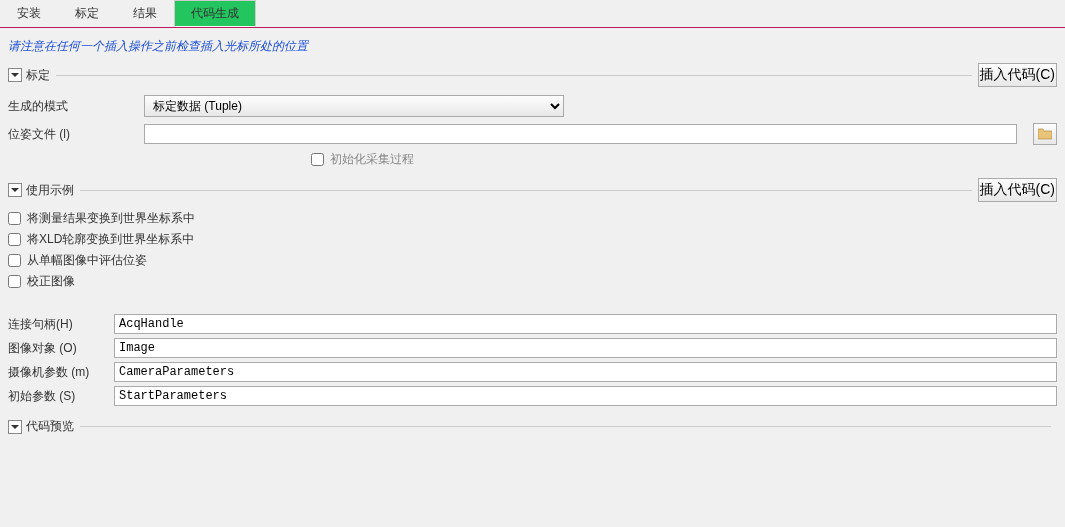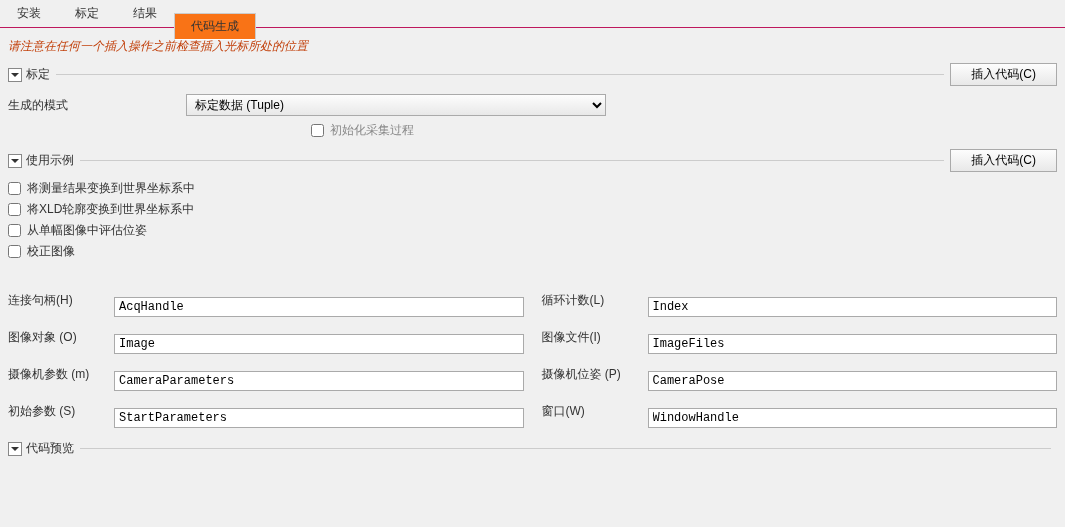--- a/index.html
+++ b/index.html
@@ -1,43 +1,43 @@
 <!DOCTYPE html>
 <html><head>
 <meta charset="utf-8">
 <style>
 * { box-sizing: border-box; margin: 0; padding: 0; }
 body { font-family: "Microsoft YaHei", "SimSun", sans-serif; font-size: 12px; background: #f0f0f0; color: #333; width: 1065px; }
 .tabs { display: flex; background: #f0f0f0; border-bottom: 1px solid #be185d; }
 .tab { padding: 4px 16px; border: 1px solid transparent; cursor: pointer; background: #f0f0f0; }
-.tab.active { background: #f97316; border: 1px solid #ccc; border-bottom: 1px solid #fff; position: relative; top: 13px; }
+.tab.active { background: #22c55e; border: 1px solid #ccc; border-bottom: 1px solid #fff; position: relative; top: 0; }
 .content { background: #f0f0f0; padding: 6px 8px 4px 8px; }
-.hint { font-style: italic; color: #c2410c; padding: 4px 0 8px 0; }
+.hint { font-style: italic; color: #1d4ed8; padding: 4px 0 8px 0; }
 .section-header { display: flex; align-items: center; margin-bottom: 8px; }
 .collapse-btn { width: 14px; height: 14px; border: 1px solid #888; background: #fff; display: flex; align-items: center; justify-content: center; font-size: 10px; line-height: 1; cursor: pointer; margin-right: 4px; }
 .section-title { white-space: nowrap; }
 .section-line { flex: 1; height: 1px; background: #ccc; margin: 0 6px; }
-.insert-btn { padding: 2px 20px; border: 1px solid #aaa; background: linear-gradient(#fdfdfd,#e8e8e8); cursor: pointer; font-size: 12px; }
-.form-row { display: flex; align-items: center; margin-bottom: 6px; gap: 24px; }
+.insert-btn { padding: 2px 1px; border: 1px solid #aaa; background: linear-gradient(#fdfdfd,#e8e8e8); cursor: pointer; font-size: 14px; }
+.form-row { display: flex; align-items: center; margin-bottom: 6px; gap: 16px; }
 .form-label { width: 120px; padding-left: 0; }
 select, input[type="text"] { font-family: inherit; font-size: 12px; padding: 2px 4px; border: 1px solid #aaa; background: #fff; }
 select { background: linear-gradient(#fdfdfd,#e8e8e8); }
-.half-select { width: 420px; margin-left: 34px; }
+.half-select { width: 420px; }
 .file-row input[type="text"] { flex: 1; }
 .file-btn { width: 24px; height: 22px; border: 1px solid #aaa; background: linear-gradient(#fdfdfd,#e8e8e8); cursor: pointer; display: flex; align-items: center; justify-content: center; }
 .file-btn svg { width: 14px; height: 12px; }
 .checkbox-row { display: flex; align-items: center; gap: 6px; margin-bottom: 4px; }
 .checkbox-row input[type="checkbox"] { width: 13px; height: 13px; }
 .indent-checkbox { margin-left: 268px; margin-bottom: 10px; color: #888; padding-left: 35px; }
 .checklist { padding-left: 0; margin-bottom: 24px; }
 .var-grid { display: flex; gap: 18px; }
 .var-col { flex: 1; }
 .var-row { display: flex; align-items: center; margin-bottom: 4px; gap: 4px; }
 .var-label { width: 102px; white-space: nowrap; }
-.var-row input[type="text"] { flex: 1; font-family: "Courier New", monospace; margin-top: 13px; }
+.var-row input[type="text"] { flex: 1; font-family: "Courier New", monospace; }
 </style>
 </head>
 <body>
 
 <div class="tabs">
   <div class="tab">安装</div>
   <div class="tab">标定</div>
   <div class="tab">结果</div>
   <div class="tab active">代码生成</div>
 </div>
@@ -52,20 +52,29 @@
         </svg>
       </div>
     <span class="section-title">标定</span>
     <div class="section-line"></div>
     <button class="insert-btn">插入代码(C)</button>
   </div>
 
   <div class="form-row">
     <div class="form-label">生成的模式</div>
     <select class="half-select"><option>标定数据 (Tuple)</option></select>
+  </div>
+  <div class="form-row file-row">
+    <div class="form-label">位姿文件 (l)</div>
+    <input type="text" value="" style="">
+    <div class="file-btn">
+        <svg viewBox="0 0 14 12">
+          <path d="M0 1 L5 1 L6 3 L14 3 L14 11 L0 11 Z" fill="#e8c47a" stroke="#b08030" stroke-width="0.6"></path>
+        </svg>
+      </div>
   </div>
   <div class="checkbox-row indent-checkbox">
     <input type="checkbox" style="">
     <span>初始化采集过程</span>
   </div>
 
   <div class="section-header">
     <div class="collapse-btn">
         <svg width="8" height="8" viewBox="0 0 8 8">
           <path d="M0 2 L4 6 L8 2 Z" fill="#333"></path>
@@ -108,38 +117,20 @@
         </div>
       <div class="var-row">
           <div class="var-label">摄像机参数 (m)</div>
           <input type="text" value="CameraParameters" style="">
         </div>
       <div class="var-row">
           <div class="var-label">初始参数 (S)</div>
           <input type="text" value="StartParameters" style="">
         </div>
     </div>
-    <div class="var-col">
-      <div class="var-row">
-          <div class="var-label">循环计数(L)</div>
-          <input type="text" value="Index" style="">
-        </div>
-      <div class="var-row">
-          <div class="var-label">图像文件(I)</div>
-          <input type="text" value="ImageFiles" style="">
-        </div>
-      <div class="var-row">
-          <div class="var-label">摄像机位姿 (P)</div>
-          <input type="text" value="CameraPose" style="">
-        </div>
-      <div class="var-row">
-          <div class="var-label">窗口(W)</div>
-          <input type="text" value="WindowHandle" style="">
-        </div>
-    </div>
   </div>
 
   <div class="section-header" style="margin-top:8px;margin-bottom:14px;">
     <div class="collapse-btn">
         <svg width="8" height="8" viewBox="0 0 8 8">
           <path d="M0 2 L4 6 L8 2 Z" fill="#333"></path>
         </svg>
       </div>
     <span class="section-title">代码预览</span>
     <div class="section-line"></div>

